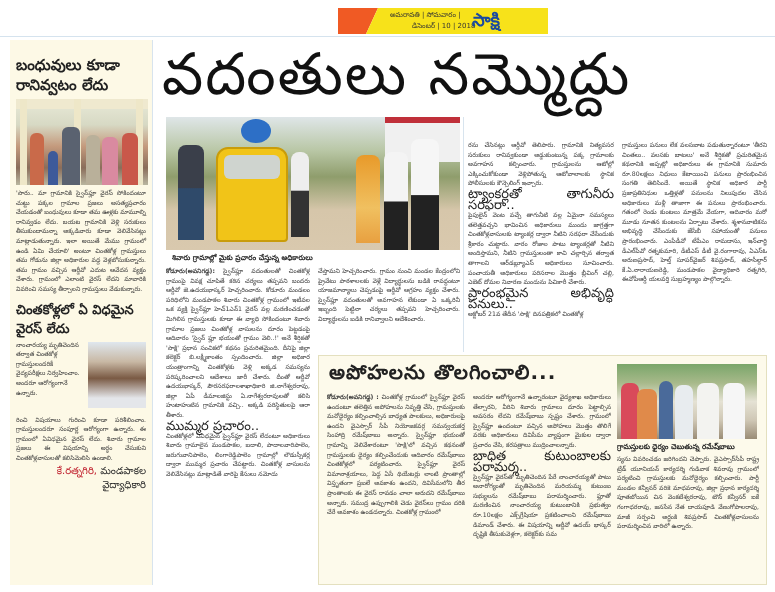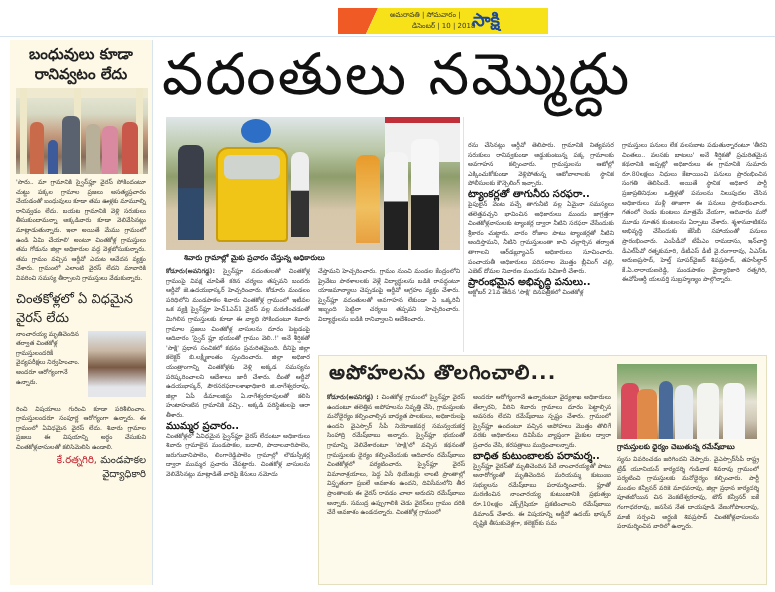--- a/index.html
+++ b/index.html
@@ -13,45 +13,45 @@
   .mast-city { position: absolute; left: 52px; top: 3px; font-size: 7px; color: #333; }
   .mast-date { position: absolute; left: 74px; top: 14px; font-size: 7px; color: #333; text-align: right; }
   .mast-logo { position: absolute; left: 134px; top: 1px; font-size: 18px; font-weight: bold; color: #1a4aa0; }
   .mast-line { position: absolute; left: 0; top: 36px; width: 775px; height: 1px; background: #d5e3ee; }
 
   
   .headline { position: absolute; left: 162px; top: 38px; width: 605px; height: 72px; font-family: "DejaVu Sans", sans-serif; font-size: 58px; line-height: 72px; color: #111; letter-spacing: 2px; white-space: nowrap; }
 
   
   .sidebar { position: absolute; left: 10px; top: 40px; width: 143px; height: 545px; background: #fdf9e6; border-right: 1px solid #d8e4ee; }
-  .side-title { font-size: 15px; font-weight: bold; color: #222; line-height: 20px; padding: 4px 6px 2px 6px; text-align: center; }
+  .side-title { font-size: 15px; font-weight: bold; color: #222; line-height: 20px; padding: 15px 6px 2px 6px; }
   .side-photo { margin: 2px 6px 3px 6px; width: 132px; height: 86px; background: linear-gradient(180deg,#e9ead8 0%,#d7d9c4 30%,#c49a7d 55%,#8a6d5a 80%,#b9b6a0 100%); position: relative; overflow: hidden; }
   .side-photo .pillar { position: absolute; top: 0; width: 7px; height: 86px; background: #eee7c8; }
   .side-photo .roof { position: absolute; left: 0; top: 0; width: 132px; height: 10px; background: #efe9cf; }
   .side-photo .person { position: absolute; bottom: 0; border-radius: 6px 6px 0 0; }
   .side-text { font-size: 6.2px; line-height: 9.6px; color: #3a3a3a; padding: 0 6px; text-align: justify; }
-  .side-sub { font-size: 13px; font-weight: normal; color: #222; line-height: 19px; padding: 6px 0 2px 6px; }
+  .side-sub { font-size: 13px; font-weight: bold; color: #222; line-height: 19px; padding: 6px 0 2px 6px; }
   .doctor-wrap { position: relative; padding: 0 6px; height: 75px; }
   .doctor-photo { position: absolute; right: 6px; top: 2px; width: 58px; height: 66px; background: linear-gradient(180deg,#dfe7ee 0%,#c8b8a4 30%,#7a5a44 55%,#e4e6ea 85%); }
   .doctor-text { width: 68px; font-size: 6.2px; line-height: 9.6px; color: #3a3a3a; }
   .byline { font-size: 10px; padding: 2px 6px; text-align: right; }
   .byline .name { color: #c0202e; }
 
   
   .main-photo { position: absolute; left: 166px; top: 117px; width: 294px; height: 133px; background: linear-gradient(180deg,#dfe6e8 0%,#b9c7a6 25%,#8f9d6c 45%,#d6c6aa 70%,#d9c9ae 100%); overflow: hidden; }
   .mp-auto { position: absolute; left: 50px; top: 30px; width: 72px; height: 95px; background: #f1c418; border-radius: 12px 12px 4px 4px; border: 2px solid #c99c0a; }
   .mp-auto .glass { position: absolute; left: 6px; top: 6px; width: 56px; height: 24px; background: #cfd4cf; border-radius: 6px; }
   .mp-speaker { position: absolute; left: 75px; top: 2px; width: 30px; height: 24px; background: #2d6fc6; border-radius: 50%; }
   .mp-person { position: absolute; border-radius: 8px 8px 0 0; }
   .mp-building { position: absolute; right: 0; top: 0; width: 75px; height: 45px; background: #f0f0f0; border-top: 6px solid #c0303a; }
   .caption { position: absolute; font-size: 7.2px; font-weight: bold; color: #222; }
 
   
   .col { position: absolute; font-size: 6.2px; line-height: 9.6px; color: #3a3a3a; text-align: justify; }
-  .col .sub { font-weight: bold; color: #1a1a1a; font-size: 10px; line-height: 11px; }
+  .col .sub { font-weight: normal; color: #1a1a1a; font-size: 13px; line-height: 11px; }
   .col .lead { font-weight: bold; }
 
   
   .box { position: absolute; left: 318px; top: 355px; width: 449px; height: 230px; background: #fdfaeb; border: 1px solid #e4e0bf; }
   .box-title { position: absolute; left: 10px; top: 4px; font-size: 20px; font-weight: bold; color: #222; letter-spacing: 1px; }
   .box-photo { position: absolute; left: 298px; top: 8px; width: 140px; height: 75px; background: linear-gradient(180deg,#7aa66a 0%,#a7b98a 25%,#e5e2d4 50%,#cfc7b5 75%,#9a8c76 100%); overflow: hidden; }
   .box-photo .fig { position: absolute; bottom: 0; border-radius: 7px 7px 0 0; }
   .box-caption { position: absolute; left: 298px; top: 86px; font-size: 7.2px; font-weight: bold; color: #222; }
   .vline { position: absolute; width: 1px; background: #d8e4ee; }
 </style>
@@ -101,21 +101,21 @@
   <div class="mp-speaker"></div>
   <div class="mp-auto">
       <div class="glass"></div>
     </div>
   <div class="mp-person" style="left:12px;top:28px;width:26px;height:95px;background:linear-gradient(180deg,#3a3f4a 0%,#3a3f4a 45%,#2f4a6a 46%,#2f4a6a 100%)"></div>
   <div class="mp-person" style="left:125px;top:35px;width:18px;height:85px;background:linear-gradient(180deg,#eee 0%,#eee 45%,#333 46%)"></div>
   <div class="mp-person" style="left:190px;top:38px;width:24px;height:88px;background:linear-gradient(180deg,#e89a2a 0%,#f0c060 60%,#e8a040 100%)"></div>
   <div class="mp-person" style="left:218px;top:35px;width:24px;height:98px;background:linear-gradient(180deg,#f4f4f4 0%,#f4f4f4 50%,#222 51%)"></div>
   <div class="mp-person" style="left:245px;top:22px;width:28px;height:111px;background:linear-gradient(180deg,#f6f6f6 0%,#f6f6f6 50%,#222 51%)"></div>
 </div>
-<div class="caption" style="left:184px;top:253px">శివారు గ్రామాల్లో మైకు ప్రచారం చేస్తున్న అధికారులు</div>
+<div class="caption" style="left:172px;top:253px">శివారు గ్రామాల్లో మైకు ప్రచారం చేస్తున్న అధికారులు</div>
 
 <div class="col" style="left:166px;top:266px;width:144px;height:322px;overflow:hidden">
   <span class="lead">కోడూరు(అవనిగడ్డ):</span>
   <span>స్వైన్‌ఫ్లూ వదంతులతో చింతకోళ్ల గ్రామంపై వివక్ష చూపితే కఠిన చర్యలు తప్పవని బందరు ఆర్డీవో జె.ఉదయభాస్కర్ హెచ్చరించారు. కోడూరు మండలం పరిధిలోని మండపాకల శివారు చింతకోళ్ల గ్రామంలో ఇటీవల ఒక వ్యక్తి స్వైన్‌ఫ్లూ హెచ్1ఎన్1 వైరస్ వల్ల మరణించడంతో మిగిలిన గ్రామస్తులకు కూడా ఈ వ్యాధి సోకిందంటూ శివారు గ్రామాల ప్రజలు చింతకోళ్ల వాసులను దూరం పెట్టడంపై ఆదివారం 'స్వైన్ ఫ్లూ భయంతో గ్రామం వెలి..!' అనే శీర్షికతో 'సాక్షి' ప్రధాన సంచికలో కథనం ప్రచురితమైంది. దీనిపై జిల్లా కలెక్టర్ బి.లక్ష్మీకాంతం స్పందించారు. జిల్లా అధికార యంత్రాంగాన్ని చింతకోళ్లకు వెళ్లి అక్కడ సమస్యను పరిష్కరించాలని ఆదేశాలు జారీ చేశారు. దీంతో ఆర్డీవో ఉదయభాస్కర్, పౌరసరఫరాలశాఖాధికారి జి.నాగేశ్వరరావు, జిల్లా ఏపీ డీమాలజిస్టు ఏ.నాగేశ్వరరావులతో కలిసి హుటాహుటిన గ్రామానికి వచ్చి.. అక్కడి పరిస్థితులపై ఆరా తీశారు.</span>
   <div class="sub">ముమ్మర ప్రచారం..</div>
   <div>చింతకోళ్లలో ఏవిధమైన స్వైన్‌ఫ్లూ వైరస్ లేదంటూ అధికారులు శివారు గ్రామాలైన మండపాకల, బదాలి, పాదాలవారిపాలెం, జరుగువానిపాలెం, లింగారెడ్డిపాలెం గ్రామాల్లో లౌడుస్పీకర్ల ద్వారా ముమ్మర ప్రచారం చేపట్టారు. చింతకోళ్ల వాసులను వెలివేసినట్లు మాట్లాడితే వారిపై కేసులు నమోదు</div>
 </div>
 
 <div class="col" style="left:318px;top:266px;width:142px;height:86px;overflow:hidden">
   <div>చేస్తామని హెచ్చరించారు. గ్రామం నుంచి మండల కేంద్రంలోని ప్రైవేటు పాఠశాలలకు వెళ్లే విద్యార్థులను బడికి రావద్దంటూ యాజమాన్యాలు చెప్పడంపై ఆర్డీవో ఆగ్రహం వ్యక్తం చేశారు. స్వైన్‌ఫ్లూ వదంతులతో అవగాహన లేకుండా ఏ ఒక్కరినీ ఇబ్బంది పెట్టినా చర్యలు తప్పవని హెచ్చరించారు. విద్యార్థులను బడికి రానివ్వాలని ఆదేశించారు.</div>

